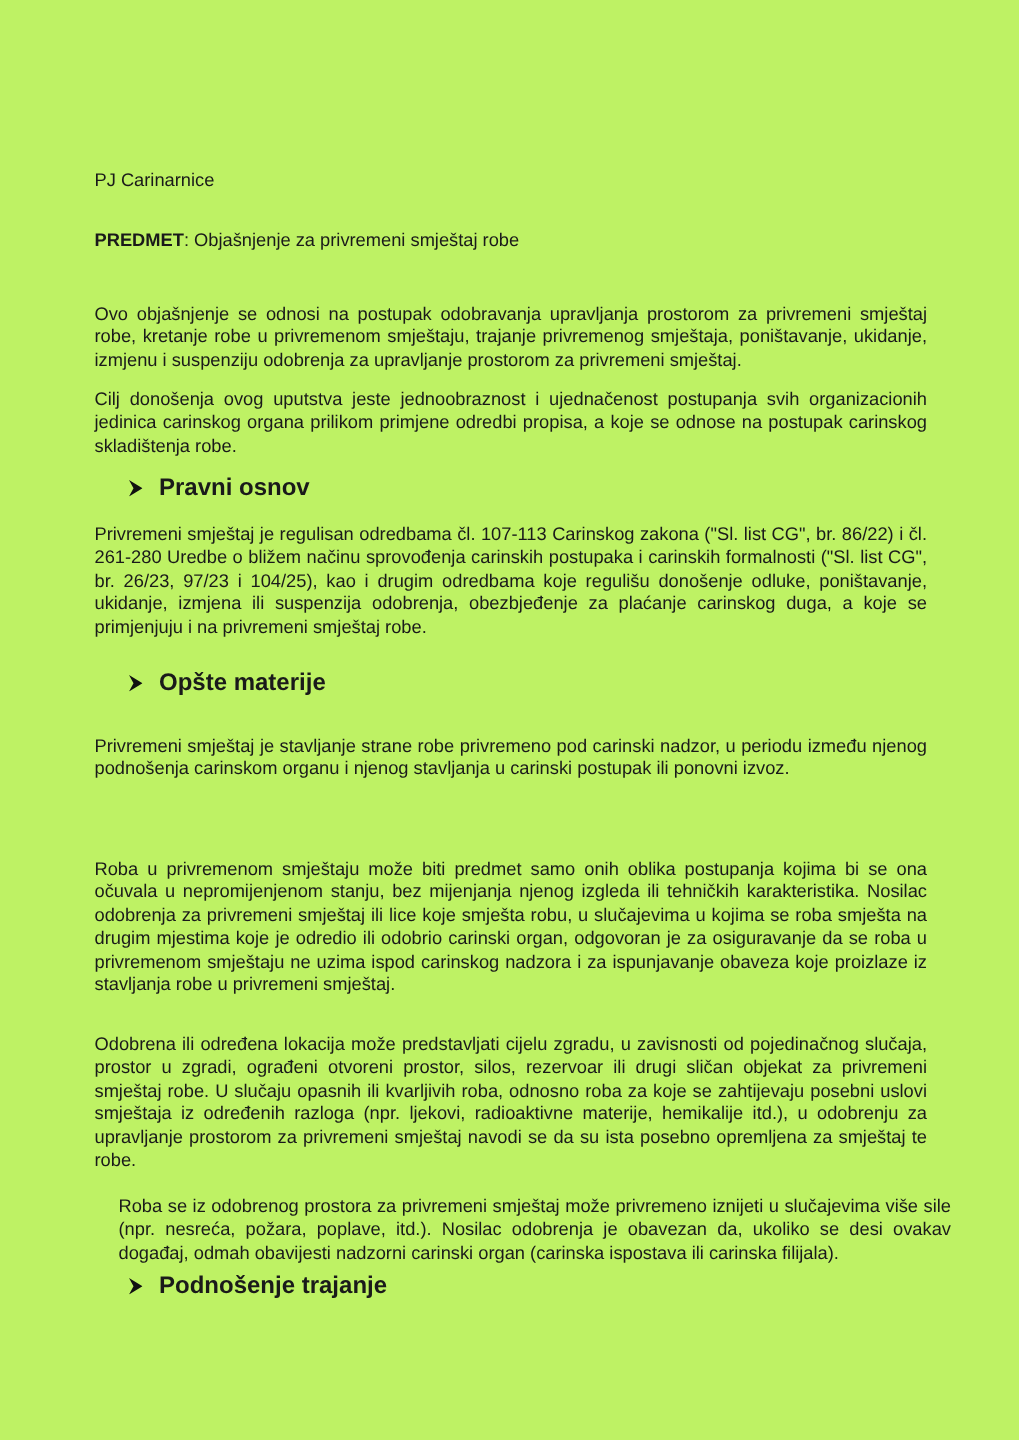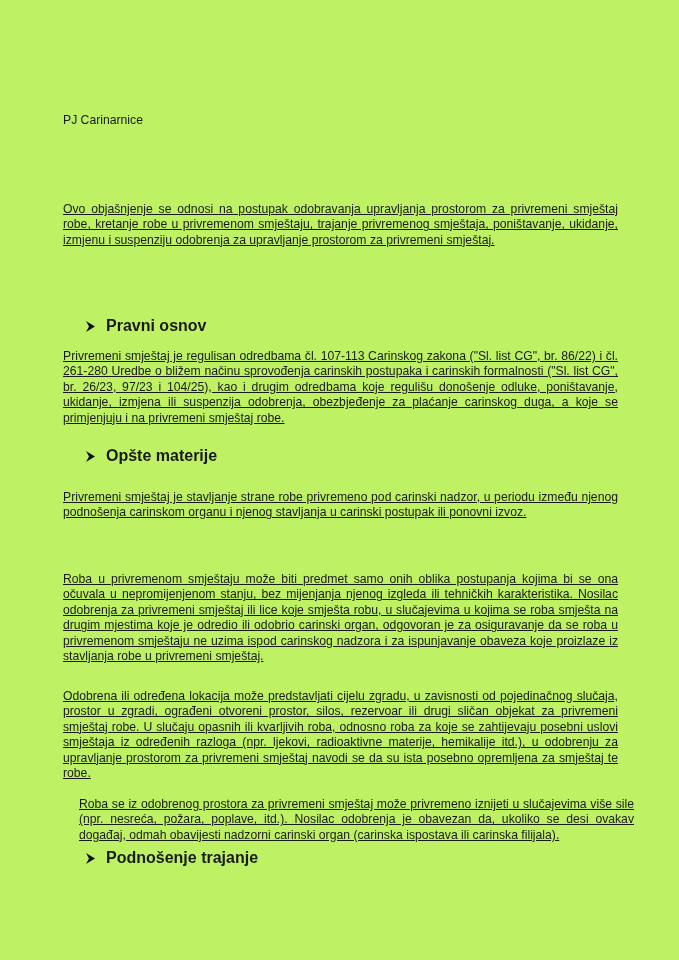--- a/index.html
+++ b/index.html
@@ -7,31 +7,35 @@
          font-family: "Liberation Sans", sans-serif; color: #1a1a1a; }
   .page { position: absolute; left: 0; top: 0; width: 679px; height: 960px; background: #bef264; padding-left: 27px; }
   .blk { position: absolute; left: 63px; width: 555px; font-size: 12.2px; line-height: 15.4px; }
   .just { text-align: justify; }
   .org { top: 113px; }
   .subject { top: 153px; }
   .subject b { font-weight: bold; }
   .heading { position: absolute; left: 86px; font-size: 16px; font-weight: bold; line-height: 15px; }
   .heading .arrow { display: inline-block; width: 20px; }
   .heading .arrow svg { vertical-align: -1px; }
-  .p { margin: 0; text-decoration: underline; }
+  .p { margin: 0; }
 </style>
 </head>
 <body>
 
 <div class="page">
 
   <div class="blk org">PJ Carinarnice</div>
 
+  <div class="blk subject">
+    <b>PREDMET</b><span>: </span><span>Objašnjenje za privremeni smještaj robe</span>
+  </div>
 
   <p class="blk just p" style="top:202px;">Ovo objašnjenje se odnosi na postupak odobravanja upravljanja prostorom za privremeni smještaj robe, kretanje robe u privremenom smještaju, trajanje privremenog smještaja, poništavanje, ukidanje, izmjenu i suspenziju odobrenja za upravljanje prostorom za privremeni smještaj.</p>
+  <p class="blk just p" style="top:259px;">Cilj donošenja ovog uputstva jeste jednoobraznost i ujednačenost postupanja svih organizacionih jedinica carinskog organa prilikom primjene odredbi propisa, a koje se odnose na postupak carinskog skladištenja robe.</p>
 
   <div class="heading" style="top:318px;">
     <span class="arrow">
       <svg width="9" height="11" viewBox="0 0 9 11">
           <path d="M0 0 L9 5.5 L0 11 L3 5.5 Z" fill="#111"></path>
         </svg>
     </span><span>Pravni osnov</span>
   </div>
 
   <p class="blk just p" style="top:349px;">Privremeni smještaj je regulisan odredbama čl. 107-113 Carinskog zakona ("Sl. list CG", br. 86/22) i čl.  261-280 Uredbe o bližem načinu sprovođenja carinskih postupaka i carinskih formalnosti ("Sl. list CG", br. 26/23, 97/23 i 104/25), kao i drugim odredbama koje regulišu donošenje odluke, poništavanje, ukidanje, izmjena ili suspenzija odobrenja, obezbjeđenje za plaćanje carinskog duga, a koje se primjenjuju i na privremeni smještaj robe.</p>

